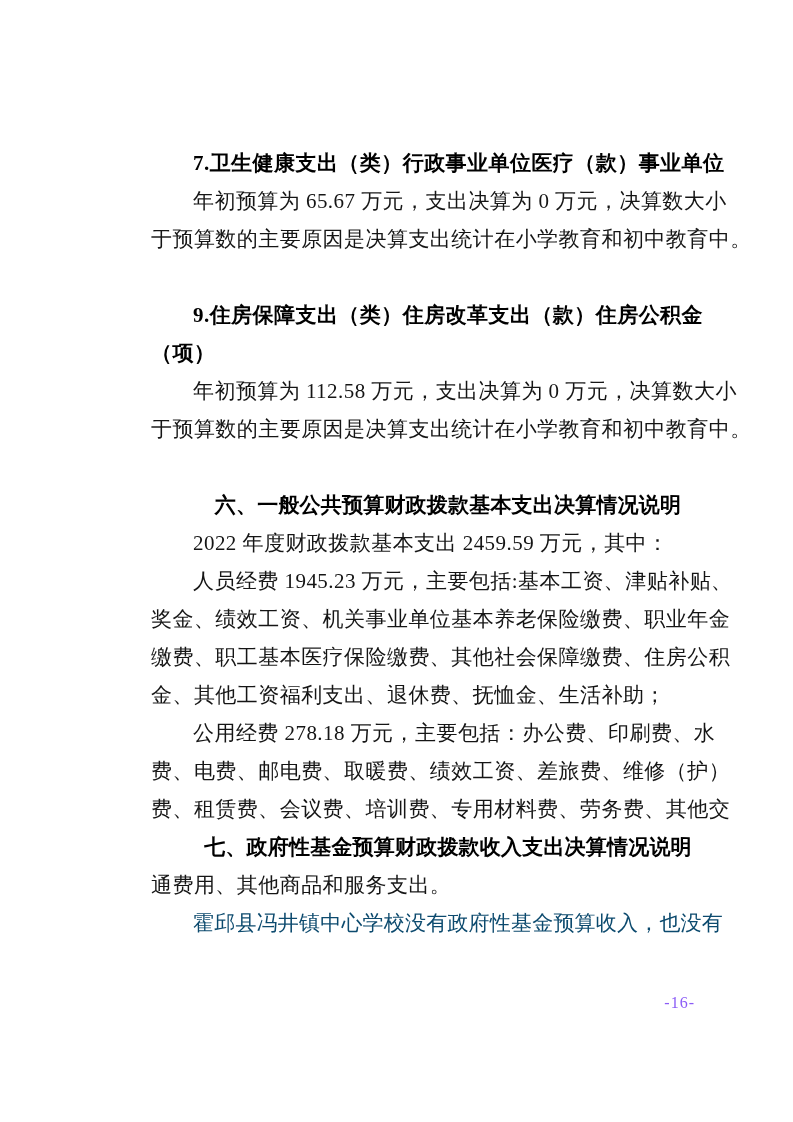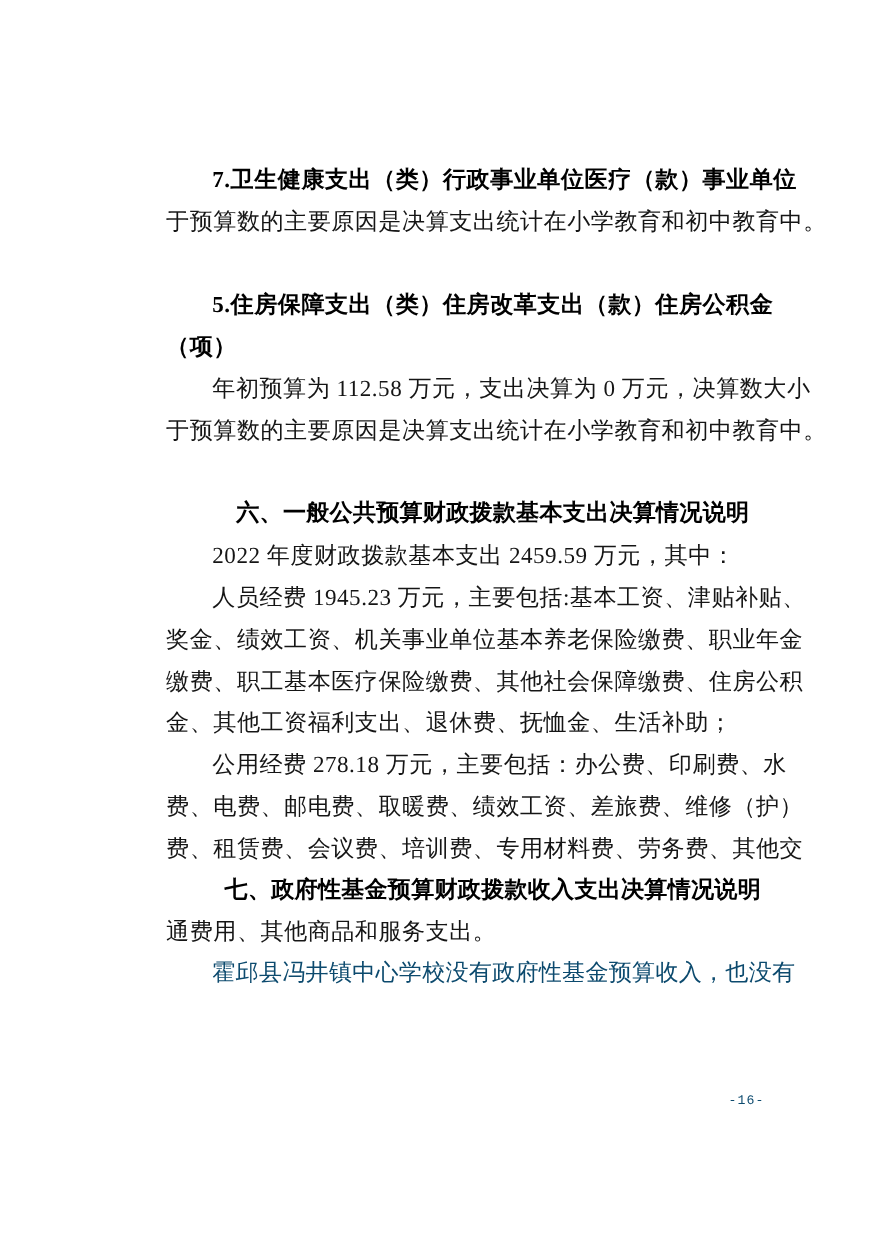--- a/index.html
+++ b/index.html
@@ -55,39 +55,40 @@
   }
   .spacer {
     height: 38px;
   }
   .page-number {
     position: absolute;
     top: 994px;
     left: 0;
     width: 695px;
     text-align: right;
-    font-size: 12px;
+    font-size: 16px;
     letter-spacing: 1px;
-    color: #0c4a6e;
-    font-family: Liberation Mono, monospace;
+    color: #8b5cf6;
+    font-family: Liberation Serif, serif;
   }
 </style>
 </head>
 <body>
 
 <div class="page">
   <div class="content">
 
     <div class="line h-num indent">7.卫生健康支出（类）行政事业单位医疗（款）事业单位</div>
 
+    <div class="line indent">年初预算为 65.67 万元，支出决算为 0 万元，决算数大小</div>
     <div class="line">于预算数的主要原因是决算支出统计在小学教育和初中教育中。</div>
 
     <div class="spacer"></div>
 
-    <div class="line h-num indent">5.住房保障支出（类）住房改革支出（款）住房公积金</div>
+    <div class="line h-num indent">9.住房保障支出（类）住房改革支出（款）住房公积金</div>
     <div class="line h-num">（项）</div>
 
     <div class="line indent">年初预算为 112.58 万元，支出决算为 0 万元，决算数大小</div>
     <div class="line">于预算数的主要原因是决算支出统计在小学教育和初中教育中。</div>
 
     <div class="spacer"></div>
 
     <div class="line h-major indent">六、一般公共预算财政拨款基本支出决算情况说明</div>
     <div class="line indent">2022 年度财政拨款基本支出 2459.59 万元，其中：</div>
 

